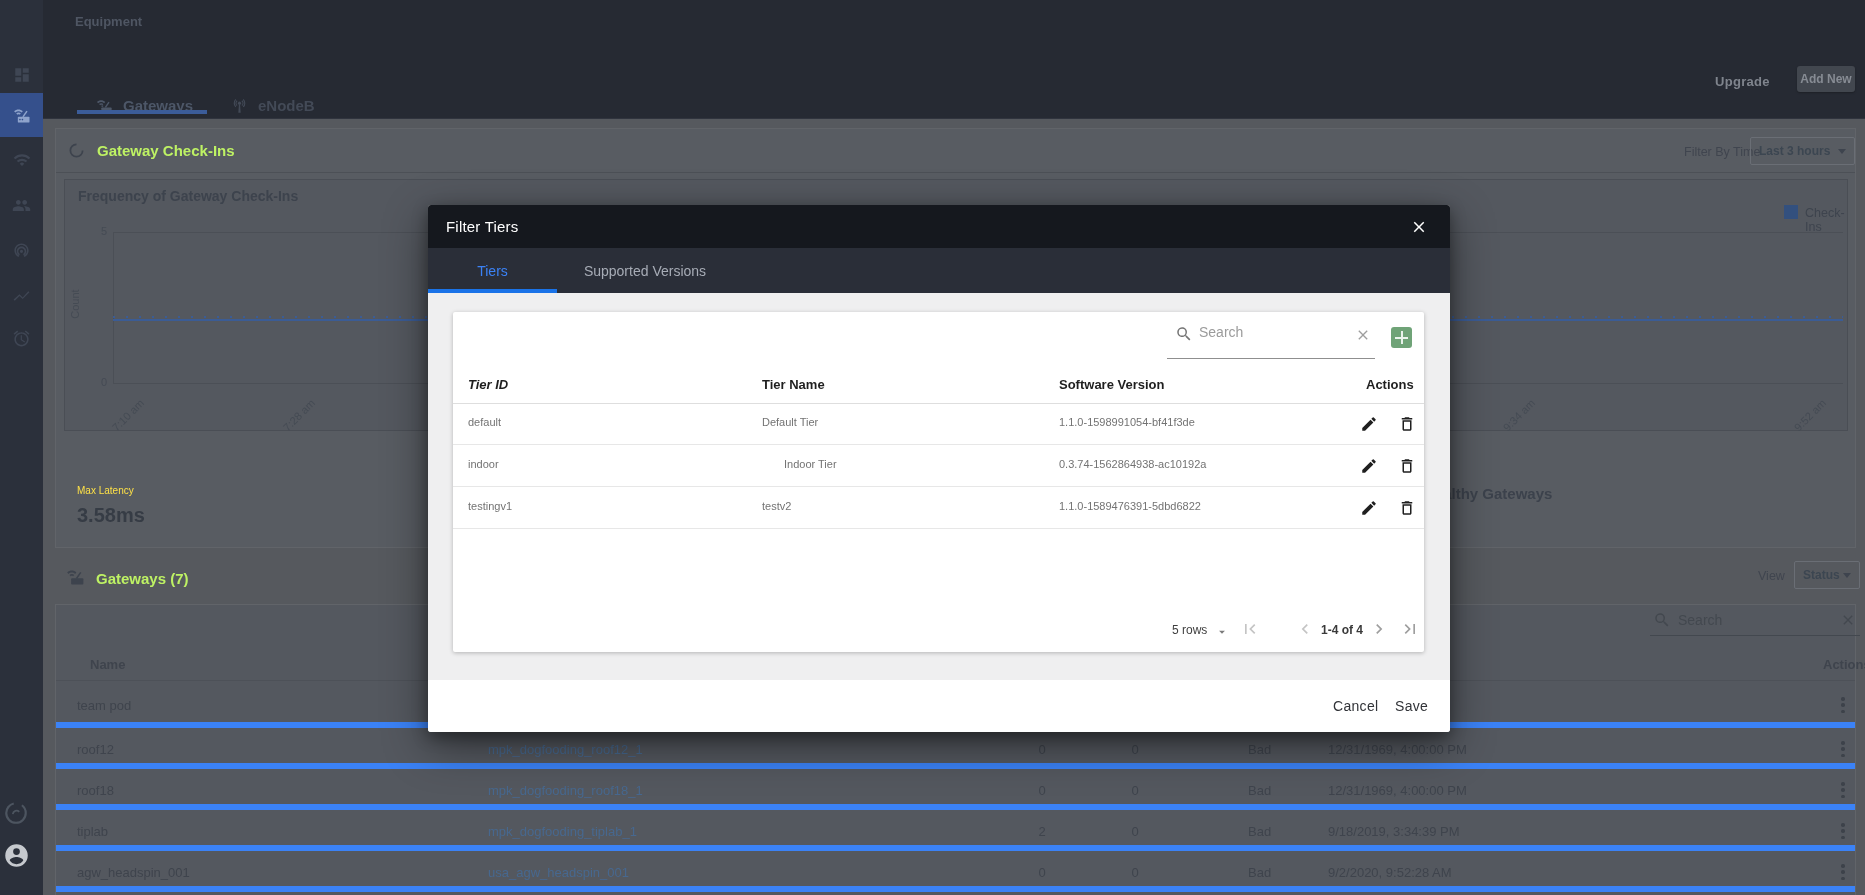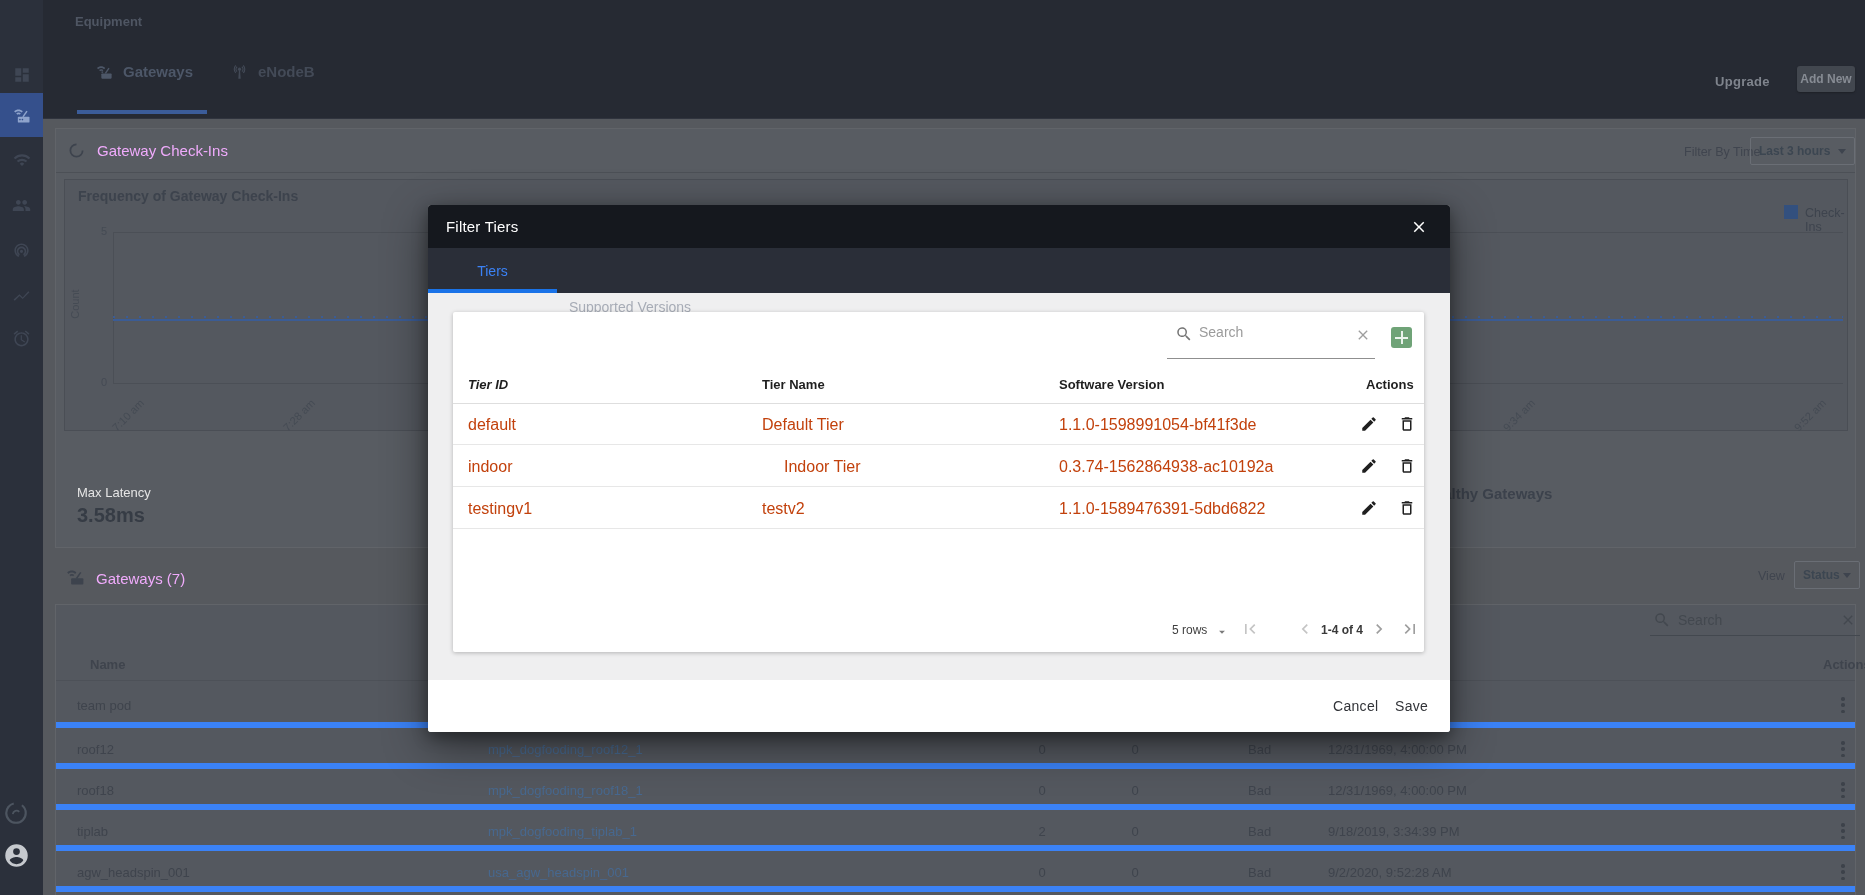--- a/index.html
+++ b/index.html
@@ -10,44 +10,44 @@
   button{font-family:inherit;background:none;border:none;padding:0;cursor:pointer;}
   input{font-family:inherit;background:transparent;border:none;outline:none;padding:0;}
 
   
   .topline{left:43px;top:0;width:1822px;height:2px;background:#e8e9eb;}
   .sidebar{left:0;top:0;width:43px;height:895px;background:#2b303b;}
   .side-ico{left:0;width:43px;height:34px;display:flex;align-items:center;justify-content:center;color:#3f4654;}
   .side-active{left:0;top:93px;width:43px;height:44px;background:#35508c;display:flex;align-items:center;justify-content:center;color:#8ea3cc;}
   .topnav{left:43px;top:0;width:1822px;height:118px;background:#262a33;border-bottom:1px solid #30343e;}
   .equip{left:32px;top:14px;font-size:13px;font-weight:700;color:#4f5663;}
-  .bgtab{display:flex;align-items:center;gap:9px;color:#4d5768;font-size:15px;font-weight:700;}
+  .bgtab{display:flex;align-items:center;gap:9px;color:#4d5768;font-size:15px;font-weight:700;margin-top:34px;}
   .tabline{left:34px;top:110px;width:130px;height:4px;background:#3b5c99;}
   .upgr{left:1672px;top:74px;font-size:13px;font-weight:700;color:#7f848d;letter-spacing:.3px;}
   .addnew{left:1754px;top:66px;width:58px;height:26px;background:#42474f;border-radius:3px;
     font-size:12px;font-weight:700;color:#878c94;box-shadow:0 1px 2px rgba(0,0,0,.25);}
 
   .card1{left:55px;top:128px;width:1801px;height:420px;background:#585c62;border:1px solid #616469;box-sizing:border-box;}
   .sec-head{left:0;top:0;width:100%;height:44px;border-bottom:1px solid #4c5056;box-sizing:border-box;}
-  .sec-title{font-size:15px;font-weight:400;color:#f0abfc;}
+  .sec-title{font-size:15px;font-weight:700;color:#bef264;}
   .muted{color:#40454f;}
   .ddbox{border:1px solid #6a6e75;border-radius:2px;display:flex;align-items:center;justify-content:space-between;
     padding:0 8px;box-sizing:border-box;font-size:12px;font-weight:700;color:#3c4651;}
   .caret{width:0;height:0;border-left:4px solid transparent;border-right:4px solid transparent;border-top:5px solid #3e444e;}
 
   .chartpanel{left:8px;top:50px;width:1784px;height:252px;background:#54585f;border:1px solid #4a4e55;box-sizing:border-box;}
   .gridline{background:#4b4f56;}
   .ticklab{font-size:11px;color:#454b54;}
   .xlab{font-size:11px;color:#454b54;width:48px;text-align:right;transform:rotate(-45deg);transform-origin:right center;}
   .chartline{left:48px;top:139px;width:1730px;height:2px;background:#3b5c95;}
   .chartline::before{content:"";position:absolute;top:-3px;left:0;right:0;height:2px;
     background:repeating-linear-gradient(90deg,#3b5c95 0 2px,transparent 2px 13px);}
   .legend-sq{width:14px;height:14px;background:#33507e;}
 
-  .kpi-label{font-size:13px;color:#e5e5e5;}
+  .kpi-label{font-size:10px;color:#fde047;}
   .kpi-value{font-size:20px;font-weight:700;color:#363c45;}
 
   .card2{left:55px;top:604px;width:1801px;height:291px;background:#54585f;border:1px solid #616469;border-bottom:none;box-sizing:border-box;}
   .bg-search-under{background:#43484f;height:1px;}
   .bg-search-input{font-size:14px;color:#43484f;width:150px;}
   .bg-search-input::placeholder{color:#43484f;opacity:1;}
   .th{font-size:13px;font-weight:700;color:#3f444d;}
   .bgrow{left:0;width:100%;border-bottom:6px solid #3b82f6;box-sizing:border-box;}
   .td{font-size:13px;color:#3f444d;}
   .tdlink{font-size:13px;color:#47688f;text-decoration:none;}
@@ -72,21 +72,21 @@
   .m-search-input::placeholder{color:#9b9b9b;opacity:1;}
   .m-search-under{left:714px;top:46px;width:208px;height:1px;background:#8f8f8f;}
   .m-clear{left:902px;top:14px;width:18px;height:18px;color:#9e9e9e;}
   .m-add{left:938px;top:15px;width:21px;height:21px;background:#6fa377;border-radius:3px;position:absolute;}
   .m-add::before,.m-add::after{content:"";position:absolute;background:#eaf3ec;}
   .m-add::before{left:9.5px;top:4px;width:2px;height:13px;}
   .m-add::after{left:4px;top:9.5px;width:13px;height:2px;}
   .m-th{font-size:13px;font-weight:700;color:#1f1f1f;}
   .m-hr{left:0;top:91px;width:971px;height:1px;background:#dedede;}
   .mrow{left:0;width:971px;height:42px;border-bottom:1px solid #e7e7e7;box-sizing:border-box;}
-  .mcell{font-size:16px;color:#c2410c;top:13px;}
+  .mcell{font-size:11px;color:#737373;top:13px;}
   .icobtn{width:20px;height:20px;color:#1f1f1f;top:11px;}
   .pag{font-size:12px;color:#3f3f3f;}
   .pag-strong{font-weight:700;color:#3a3a3a;}
   .pgbtn{width:20px;height:20px;}
   .pg-dis{color:#c4c4c4;}
   .pg-dim{color:#9e9e9e;}
   .m-foot{left:0;top:475px;width:100%;height:52px;background:#ffffff;}
   .m-actbtn{font-size:14px;font-weight:500;color:#313338;letter-spacing:.3px;}
 </style>
 </head>
@@ -341,21 +341,21 @@
         <svg width="18" height="18" viewBox="0 0 24 24" fill="currentColor">
             <path d="M19 6.4L17.6 5 12 10.6 6.4 5 5 6.4 10.6 12 5 17.6 6.4 19 12 13.4 17.6 19 19 17.6 13.4 12z"></path>
           </svg>
       </button>
     </div>
 
     <div class="abs m-tabs">
       <div class="abs m-tab active" style="left:0;width:129px;">
         <span>Tiers</span>
       </div>
-      <div class="abs m-tab inactive" style="left:114px;width:176px;margin-top:36px;">
+      <div class="abs m-tab inactive" style="left:129px;width:176px;">
         <span>Supported Versions</span>
       </div>
     </div>
     <div class="abs m-underline"></div>
 
     <div class="abs m-card">
       <span class="abs" style="left:722px;top:13px;color:#757575;">
         <svg width="18" height="18" viewBox="0 0 24 24" fill="currentColor">
             <path d="M15.5 14h-.8l-.3-.3a6.5 6.5 0 10-.7.7l.3.3v.8l5 5 1.5-1.5-5-5zm-6 0a4.5 4.5 0 110-9 4.5 4.5 0 010 9z"></path>
           </svg>

